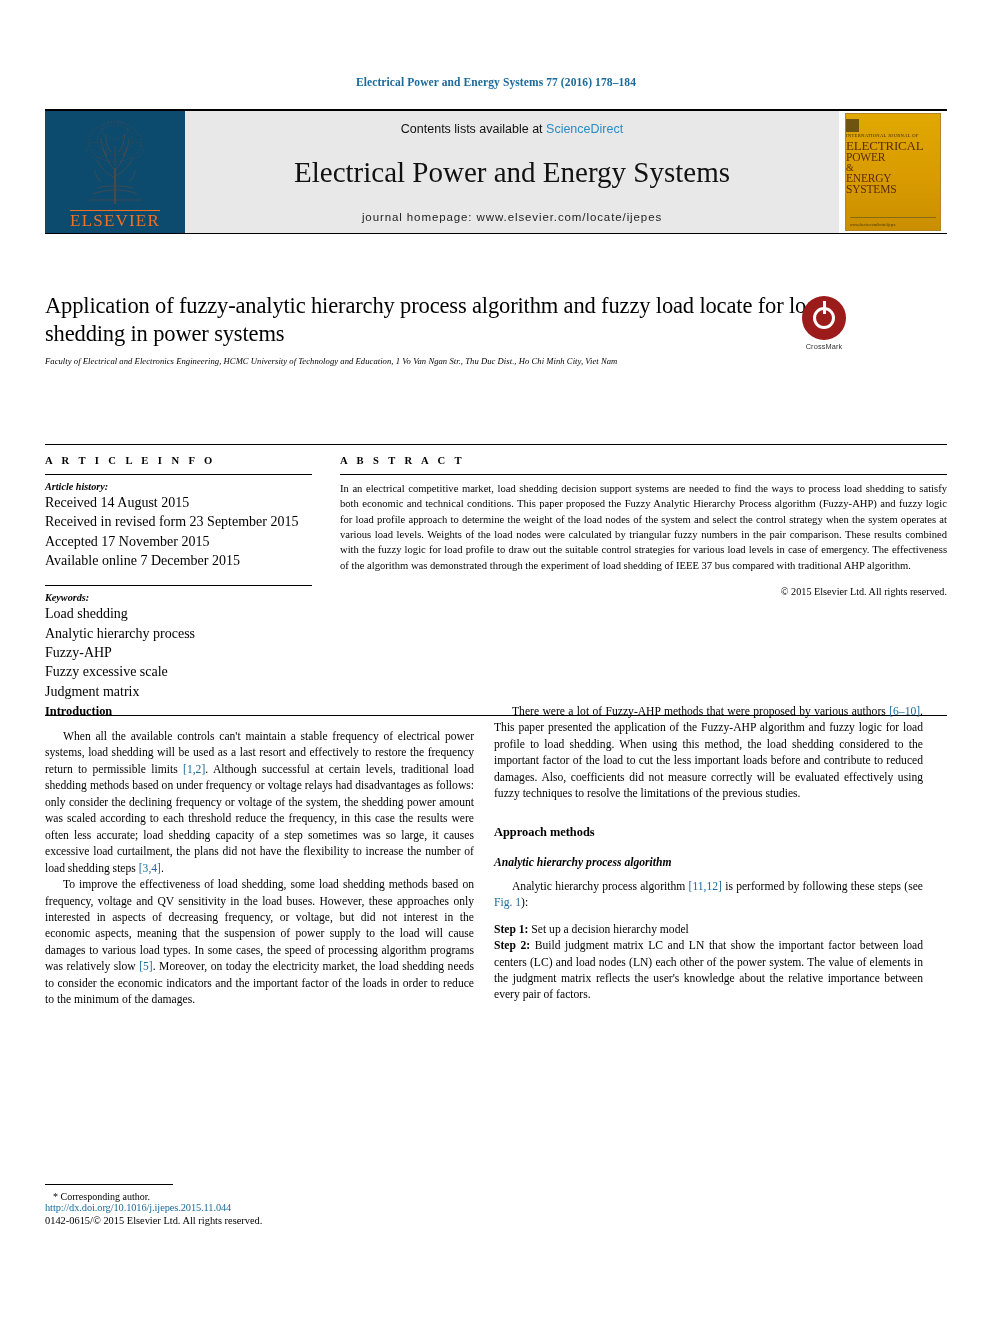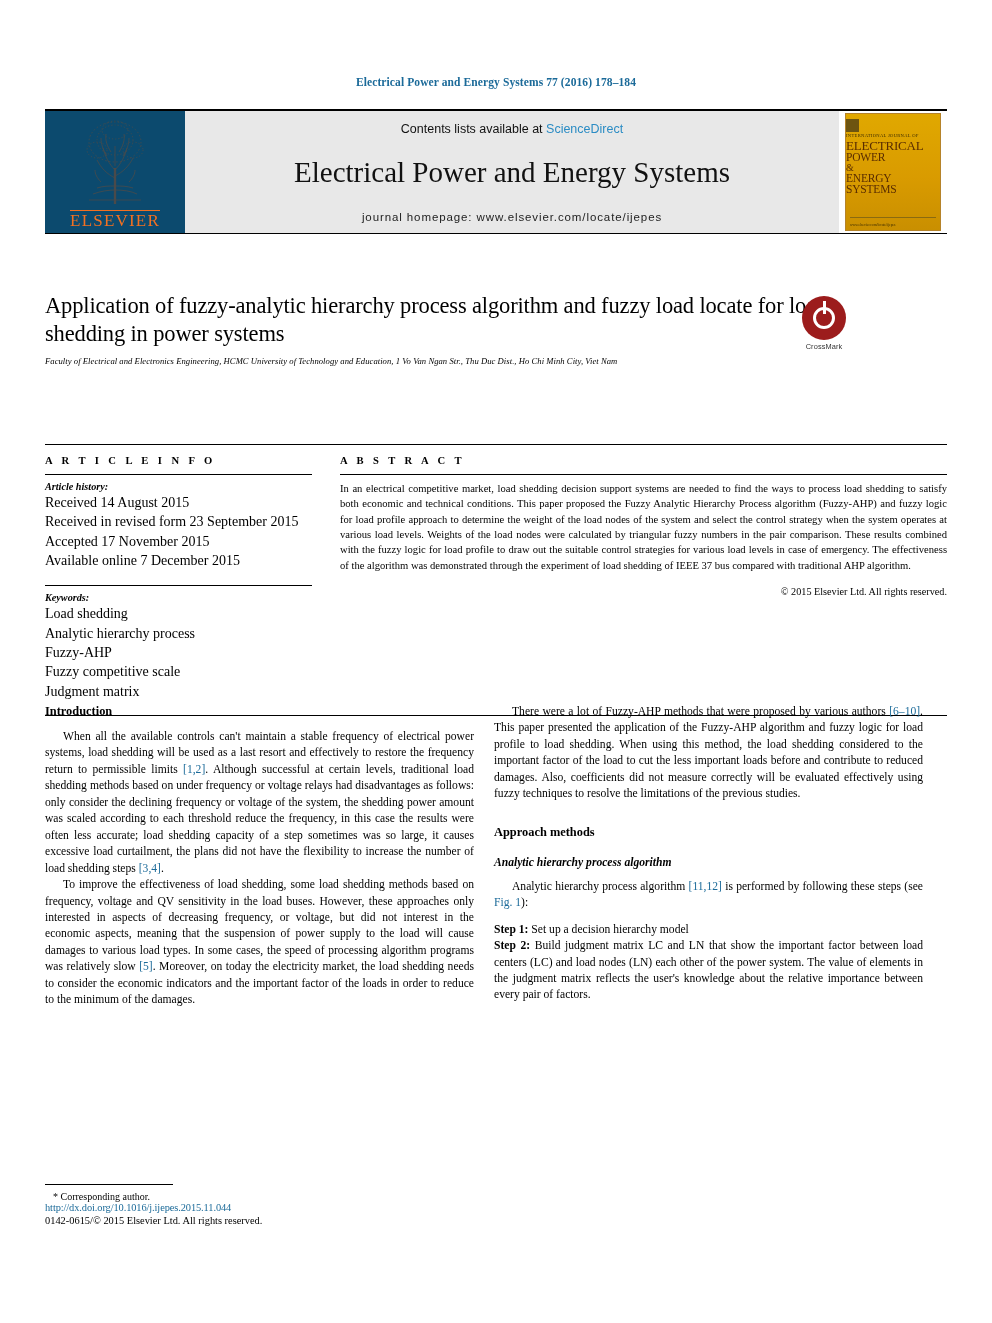--- a/index.html
+++ b/index.html
@@ -436,21 +436,21 @@
       <div class="info-line">Received 14 August 2015</div>
       <div class="info-line">Received in revised form 23 September 2015</div>
       <div class="info-line">Accepted 17 November 2015</div>
       <div class="info-line">Available online 7 December 2015</div>
       <div class="kw-block">
         <div class="rule"></div>
         <div class="ital-head">Keywords:</div>
         <div class="info-line">Load shedding</div>
         <div class="info-line">Analytic hierarchy process</div>
         <div class="info-line">Fuzzy-AHP</div>
-        <div class="info-line">Fuzzy competitive scale</div>
+        <div class="info-line">Fuzzy excessive scale</div>
         <div class="info-line">Judgment matrix</div>
       </div>
     </div>
 
     <div class="col-abstract">
       <div class="sec-head">A B S T R A C T</div>
       <div class="rule"></div>
       <div class="abstract-text">In an electrical competitive market, load shedding decision support systems are needed to find the ways to process load shedding to satisfy both economic and technical conditions. This paper proposed the Fuzzy Analytic Hierarchy Process algorithm (Fuzzy-AHP) and fuzzy logic for load profile approach to determine the weight of the load nodes of the system and select the control strategy when the system operates at various load levels. Weights of the load nodes were calculated by triangular fuzzy numbers in the pair comparison. These results combined with the fuzzy logic for load profile to draw out the suitable control strategies for various load levels in case of emergency. The effectiveness of the algorithm was demonstrated through the experiment of load shedding of IEEE 37 bus compared with traditional AHP algorithm.</div>
       <div class="copyright">© 2015 Elsevier Ltd. All rights reserved.</div>
     </div>

